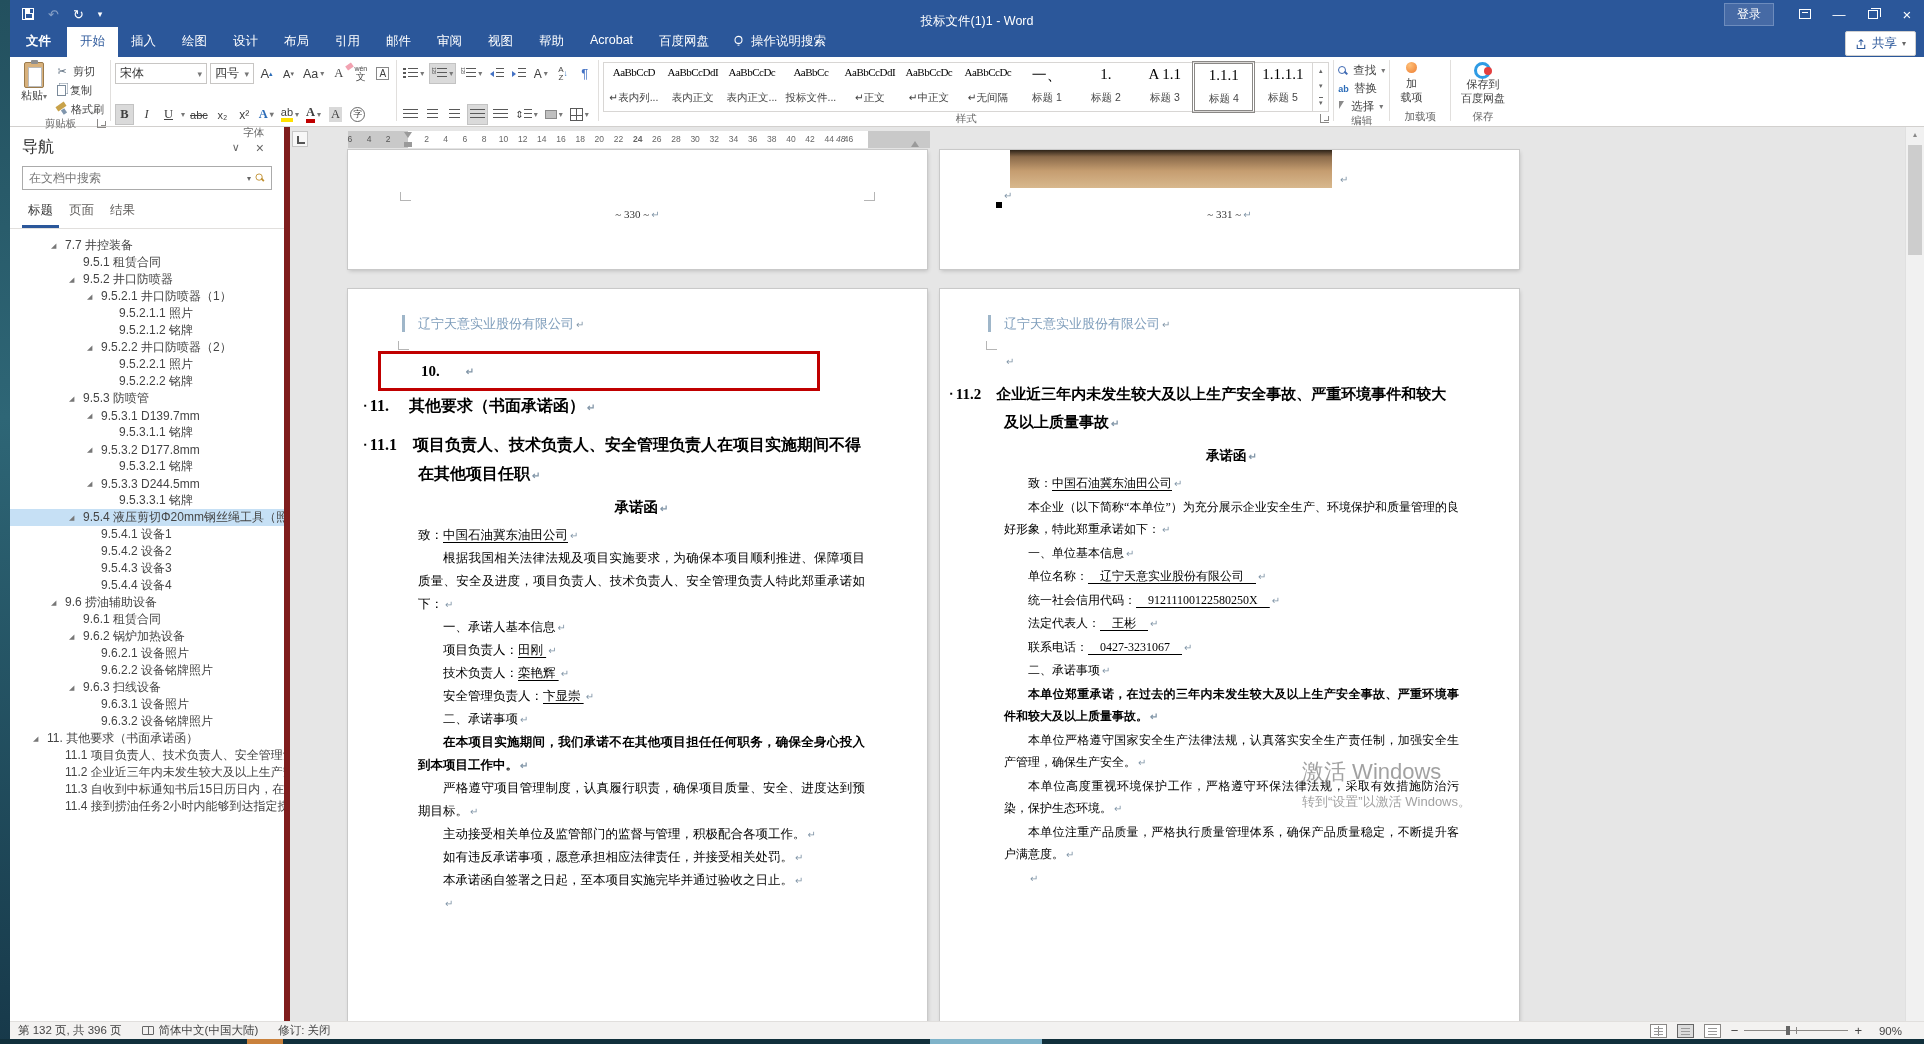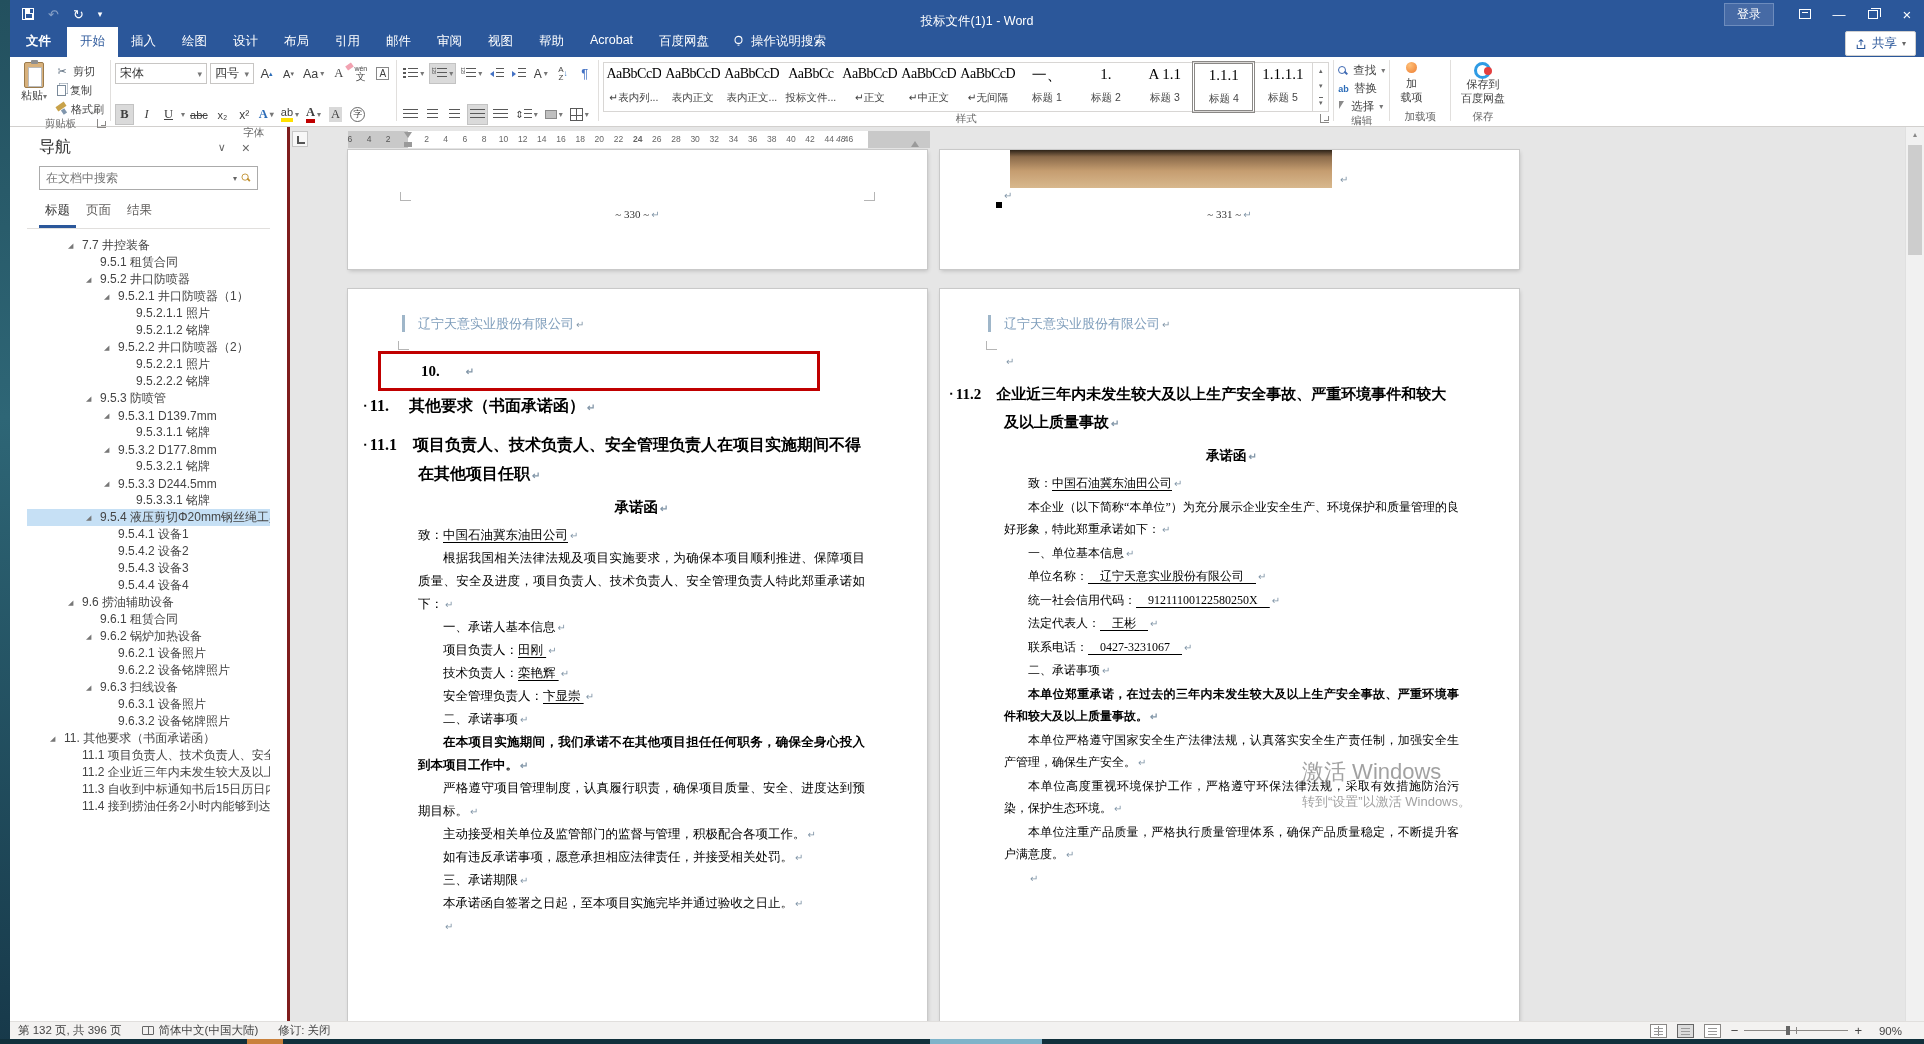--- a/index.html
+++ b/index.html
@@ -109,21 +109,21 @@
   .bucket-ic { width:12px; height:9px; background:#bfbfbf; border:1px solid #8a8a8a; display:inline-block; }
   .border-ic { width:13px; height:13px; border:1px solid #595959; position:relative; display:inline-block; }
   .border-ic::before { content:""; position:absolute; left:50%; top:0; width:1px; height:100%; background:#595959; }
   .border-ic::after { content:""; position:absolute; top:50%; left:0; height:1px; width:100%; background:#595959; }
   .spacing-ic { font-size:10px; color:#444; }
 
   
   .styles-frame { border:1px solid #d8d6d4; background:#fff; display:flex; margin-top:3px; height:50px; }
   .style-card { width:59px; padding:3px 2px 0; text-align:center; cursor:default; }
   .style-card .prev { height:25px; font-family:"Liberation Serif",serif; white-space:nowrap; overflow:hidden; font-size:15px; color:#000; }
-  .style-card .prev.small { font-size:14px; letter-spacing:-0.5px; }
+  .style-card .prev.small { font-size:11px; letter-spacing:-0.5px; }
   .style-card .sname { font-size:10.5px; color:#444; white-space:nowrap; overflow:hidden; }
   .style-card.selected { border:1px solid #8a8886; outline:1px solid #8a8886; outline-offset:1px; background:#fff; }
   .gallery-more { width:16px; border-left:1px solid #d8d6d4; display:flex; flex-direction:column; align-items:center; justify-content:space-around; font-size:7px; color:#666; }
   .gallery-more .bar { border-top:1px solid #666; padding-top:1px; }
 
   
   .edit-col { display:flex; flex-direction:column; gap:3px; padding-top:4px; }
   .edit-row { display:flex; align-items:center; gap:5px; font-size:11.5px; color:#444; height:15px; }
   .mag { width:10px; height:10px; position:relative; display:inline-block; }
   .mag::before { content:""; position:absolute; left:0; top:0; width:6px; height:6px; border:1.4px solid #c08f2f; border-radius:50%; }
@@ -137,21 +137,21 @@
   .bigbtn { display:flex; flex-direction:column; align-items:center; font-size:11px; color:#444; padding:3px 6px 0; line-height:1.25; }
   .addin-dot { width:11px; height:11px; border-radius:50%; background:radial-gradient(circle at 35% 30%,#ffc078,#ed7d31); margin-bottom:4px; }
   .pan-ic { width:18px; height:13px; position:relative; margin-bottom:3px; }
   .pan-ic::before { content:""; position:absolute; left:0; top:0; width:11px; height:11px; border:3px solid #2f9be4; border-radius:50%; }
   .pan-ic::after { content:""; position:absolute; right:0; bottom:0; width:8px; height:8px; background:#e43f3f; border-radius:50%; }
 
   
   .content-row { flex:1; display:flex; min-height:0; }
 
   
-  .nav-pane { width:280px; background:#fff; border-right:3px solid #7f1d1d; display:flex; flex-direction:column; padding:8px 17px 0; }
+  .nav-pane { width:280px; background:#fff; border-right:6px solid #7f1d1d; display:flex; flex-direction:column; padding:8px 0 0; }
   .nav-head { display:flex; align-items:center; padding:2px 12px 8px; }
   .nav-title { font-size:16px; color:#333; flex:1; }
   .nav-hbtn { color:#666; font-size:11px; padding:0 8px; }
   .nav-search { margin:0 12px; border:1px solid #ababab; height:24px; display:flex; align-items:center; padding:0 6px; }
   .nav-search .ph { flex:1; font-size:12px; color:#767676; }
   .nav-search .dd { font-size:8px; color:#666; margin-right:4px; }
   .nav-tabs { display:flex; gap:4px; padding:10px 12px 0; border-bottom:1px solid #e1dfdd; }
   .nav-tab { font-size:12.5px; color:#605e5c; padding:2px 6px 6px; }
   .nav-tab.active { color:#333; border-bottom:3px solid #2b579a; }
   #nav-tree { flex:1; overflow:hidden; padding-top:8px; }
@@ -815,21 +815,20 @@
             <div class="blk body indent"><span>根据我国相关法律法规及项目实施要求，为确保本项目顺利推进、保障项目质量、安全及进度，项目负责人、技术负责人、安全管理负责人特此郑重承诺如下：</span><span class="pmark">↵</span></div>
             <div class="blk body indent"><span>一、承诺人基本信息</span><span class="pmark">↵</span></div>
             <div class="blk body indent"><span>项目负责人：</span><span class="u">田刚 </span><span class="pmark">↵</span></div>
             <div class="blk body indent"><span>技术负责人：</span><span class="u">栾艳辉 </span><span class="pmark">↵</span></div>
             <div class="blk body indent"><span>安全管理负责人：</span><span class="u">卞显崇 </span><span class="pmark">↵</span></div>
             <div class="blk body indent"><span>二、承诺事项</span><span class="pmark">↵</span></div>
             <div class="blk body indent bold"><span>在本项目实施期间，我们承诺不在其他项目担任任何职务，确保全身心投入到本项目工作中。</span><span class="pmark">↵</span></div>
             <div class="blk body indent"><span>严格遵守项目管理制度，认真履行职责，确保项目质量、安全、进度达到预期目标。</span><span class="pmark">↵</span></div>
             <div class="blk body indent"><span>主动接受相关单位及监管部门的监督与管理，积极配合各项工作。</span><span class="pmark">↵</span></div>
             <div class="blk body indent"><span>如有违反承诺事项，愿意承担相应法律责任，并接受相关处罚。</span><span class="pmark">↵</span></div>
-            <div class="blk body indent"><span>三、承诺期限</span><span class="pmark">↵</span></div>
             <div class="blk body indent"><span>本承诺函自签署之日起，至本项目实施完毕并通过验收之日止。</span><span class="pmark">↵</span></div>
             <div class="blk body indent"><span></span><span class="pmark">↵</span></div>
           </div>
       </div>
       <div class="page pg-right">
         <span class="crop tl" style="left:46px; top:52px; border-top:none; border-left:1px solid #b5b5b5; border-bottom:1px solid #b5b5b5;"></span>
         <div class="page-content" id="right-page-content">
             <div class="blk header"><span>辽宁天意实业股份有限公司</span><span class="pmark">↵</span></div>
             <div class="blk pilcrow-line"><span></span><span class="pmark">↵</span></div>
             <div class="blk heading"><span class="hbullet">▪</span><span>11.2　企业近三年内未发生较大及以上生产安全事故、严重环境事件和较大及以上质量事故</span><span class="pmark">↵</span></div>

